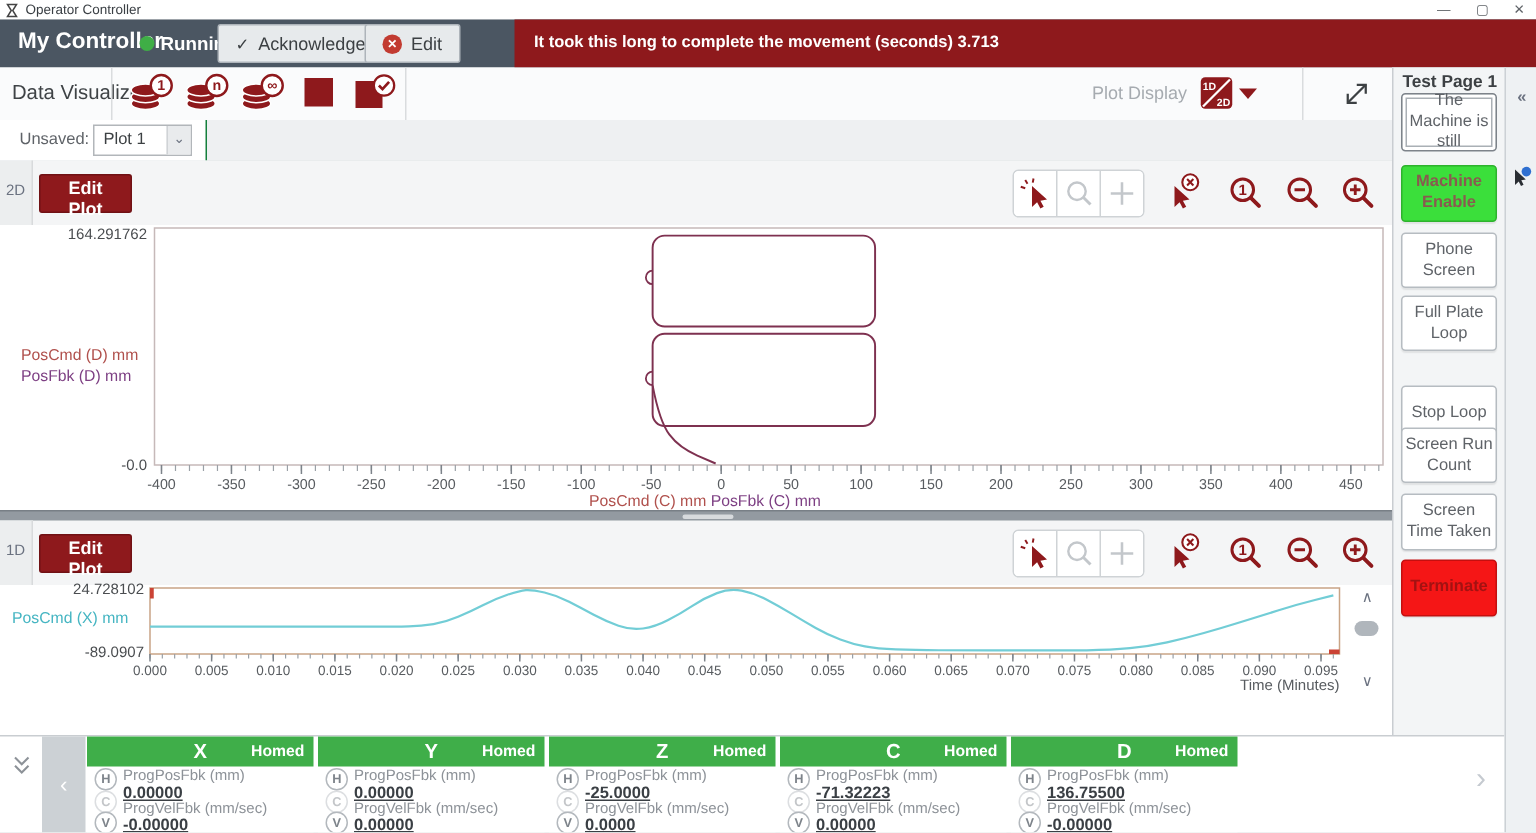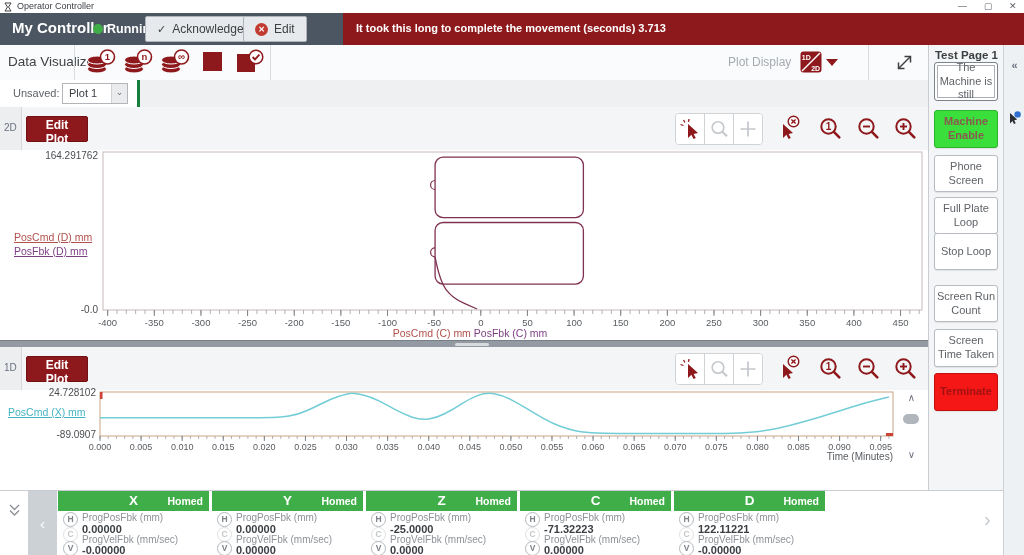--- a/index.html
+++ b/index.html
@@ -33,42 +33,42 @@
   .dv{position:absolute;left:8px;top:9px;font-size:13.5px;color:#3f4346;}
   .tbicon{position:absolute;top:3px;width:34px;height:30px;background:none;border:none;cursor:pointer;padding:0;}
   .pdlabel{position:absolute;left:728px;top:10px;font-size:12px;color:#a6abb0;}
   #pdicon{position:absolute;left:800px;top:6px;cursor:pointer;}
   .pdcaret{position:absolute;left:826px;top:14px;width:0;height:0;border-left:6px solid transparent;
            border-right:6px solid transparent;border-top:7px solid #8e191c;cursor:pointer;}
   #expand{position:absolute;left:895px;top:8px;cursor:pointer;}
 
   
   .tabrow{position:absolute;left:0;top:80px;width:1024px;height:27px;background:#eef0f2;border-bottom:1px solid #d0d3d6;}
-  .ptab{position:absolute;left:0;top:0;width:137px;height:27px;background:#fff;border-right:3px solid #15803d;}
+  .ptab{position:absolute;left:0;top:0;width:137px;height:27px;background:#fff;border-right:1px solid #15803d;}
   .unsv{position:absolute;left:13px;top:7px;font-size:11px;color:#5f6368;}
   .psel{position:absolute;left:62px;top:3px;width:64px;height:19px;border:1px solid #b2b6ba;background:#fff;cursor:pointer;}
   .pselv{position:absolute;left:6px;top:3px;font-size:11px;color:#3c4043;}
   .pselc{position:absolute;right:0;top:0;width:15px;height:19px;background:#e9ebed;border-left:1px solid #d0d3d6;
          color:#6b7280;font-size:9px;text-align:center;line-height:17px;}
 
   
   .ptoolbar{position:absolute;left:0;width:928px;height:43px;background:#f4f5f6;}
   .gutter{position:absolute;left:0;top:0;width:21px;height:43px;background:#eceeef;border-right:1px solid #d8dadc;}
   .dimlab{position:absolute;left:4px;top:15px;font-size:10px;color:#6b7280;}
   .editbtn{position:absolute;left:26px;top:9px;width:62px;height:26px;background:#8e191c;color:#fff;border:1px solid #701114;
            border-radius:2px;font-size:12px;font-weight:bold;font-family:"Liberation Sans",sans-serif;cursor:pointer;}
   .tgroup{position:absolute;left:675px;top:6px;height:30px;display:flex;border:1px solid #cfd3d6;border-radius:4px;background:#fff;overflow:hidden;}
   .tcell{width:28px;height:30px;display:flex;align-items:center;justify-content:center;cursor:pointer;background:#fff;}
   .tcell + .tcell{border-left:1px solid #cfd3d6;}
   .ticon{position:absolute;top:7px;width:28px;height:28px;display:flex;align-items:center;justify-content:center;cursor:pointer;}
 
   
   #svg2d{position:absolute;left:40px;top:145px;}
   #svg1d{position:absolute;left:40px;top:388px;}
-  .serlab{position:absolute;font-size:10.5px;text-decoration:underline;}
+  .serlab{position:absolute;font-size:10.5px;}
   .splitter{position:absolute;left:0;top:340px;width:928px;height:7px;background:#939aa1;border-top:1px solid #787f86;border-bottom:1px solid #787f86;}
   .sphandle{position:absolute;left:455px;top:2px;width:34px;height:3px;background:#d7dadd;border-radius:2px;}
 
   
   .vscroll{position:absolute;left:901px;top:390px;width:21px;height:72px;}
   .varrow{position:absolute;left:0;width:21px;text-align:center;font-size:10px;color:#6b7280;cursor:pointer;}
   .vthumb{position:absolute;left:2px;top:24px;width:16px;height:10px;background:#b0b6bc;border-radius:5px;cursor:pointer;}
 
   
   .cursorbar{position:absolute;left:0;top:462px;width:928px;height:28px;background:#fff;border-top:1px solid #cdd1d5;}
@@ -82,21 +82,21 @@
           display:flex;align-items:center;justify-content:center;cursor:pointer;}
   .cards{position:absolute;left:58px;top:0;display:flex;gap:3px;}
   .card{position:relative;width:151px;height:65px;background:#fff;}
   .chead{position:absolute;left:0;top:0;width:100%;height:20px;background:#3fae49;}
   .cname{position:absolute;left:0;top:2px;width:100%;text-align:center;font-size:13.5px;font-weight:bold;color:#fff;}
   .chomed{position:absolute;right:6px;top:4px;font-size:10.5px;font-weight:bold;color:#fff;}
   .badge{position:absolute;left:5px;width:13px;height:13px;border:1px solid #b3b8bd;border-radius:50%;background:#fff;
          color:#7d838a;font-size:8.5px;font-weight:bold;text-align:center;line-height:13px;}
   .badge.dim{opacity:.45;}
   .clab{position:absolute;left:24px;font-size:10px;color:#8d9298;white-space:nowrap;}
-  .cval{position:absolute;left:24px;font-size:11px;font-weight:bold;color:#3a3f44;white-space:nowrap;}
+  .cval{position:absolute;left:24px;font-size:11px;font-weight:bold;color:#3a3f44;white-space:nowrap;text-decoration:underline;}
   .rchev{position:absolute;left:984px;top:17px;font-size:20px;color:#c5cad0;cursor:pointer;}
 
   
   .sidebar{position:absolute;left:928px;top:45px;width:75px;height:445px;background:#f3f5f6;border-left:1px solid #c9cdd1;}
   .sbtitle{position:absolute;left:0;top:4px;width:100%;text-align:center;font-size:11.5px;font-weight:bold;color:#3c4043;}
   .sbtn{position:absolute;left:5px;width:64px;background:#fff;border:1px solid #b6bcc1;border-radius:3px;
         font-size:11px;color:#5f6368;font-family:"Liberation Sans",sans-serif;display:flex;align-items:center;justify-content:center;
         text-align:center;padding:2px 1px;line-height:1.25;box-shadow:0 1px 1px rgba(0,0,0,.08);cursor:pointer;box-sizing:border-box;}
   .sbtn.focused{border:1px solid #7d838a;box-shadow:inset 0 0 0 2px #fff, inset 0 0 0 3px #aab0b5;}
   .sbtn.green{background:#3bdf3b;border-color:#2db32d;color:#8a5a50;font-weight:bold;}
@@ -703,36 +703,36 @@
         </div>
         <div class="card">
           <div class="chead">
          <span class="cname">D</span>
          <span class="chomed">Homed</span>
        </div>
        <span class="badge" style="top:21px">H</span>
        <span class="badge dim" style="top:36px">C</span>
        <span class="badge" style="top:50px">V</span>
        <span class="clab" style="top:21px">ProgPosFbk (mm)</span>
-       <span class="cval" style="top:32px">122.11221</span>
+       <span class="cval" style="top:32px">136.75500</span>
        <span class="clab" style="top:43px">ProgVelFbk (mm/sec)</span>
        <span class="cval" style="top:53px">-0.00000</span>
         </div>
       </div>
     <span class="rchev">›</span>
   </div>
 
   <div class="sidebar">
     <div class="sbtitle">Test Page 1</div>
     <div id="sbbtns">
         <button class="sbtn focused" style="top: 17px; height: 39px; text-align: center;">The Machine is still</button>
         <button class="sbtn green" style="top: 65px; height: 38px;">Machine Enable</button>
         <button class="sbtn" style="top: 110px; height: 37px;">Phone Screen</button>
         <button class="sbtn" style="top: 152px; height: 37px;">Full Plate Loop</button>
-        <button class="sbtn" style="top: 188px; height: 37px;">Stop Loop</button>
+        <button class="sbtn" style="top: 212px; height: 37px;">Stop Loop</button>
         <button class="sbtn" style="top: 240px; height: 37px;">Screen Run Count</button>
         <button class="sbtn" style="top: 284px; height: 38px;">Screen Time Taken</button>
         <button class="sbtn red" style="top: 328px; height: 38px;">Terminate</button>
       </div>
   </div>
 
   <div class="rightstrip">
     <span class="rs-collapse">«</span>
     <span class="rs-ico">
       <svg width="16" height="16" viewBox="0 0 16 16">

